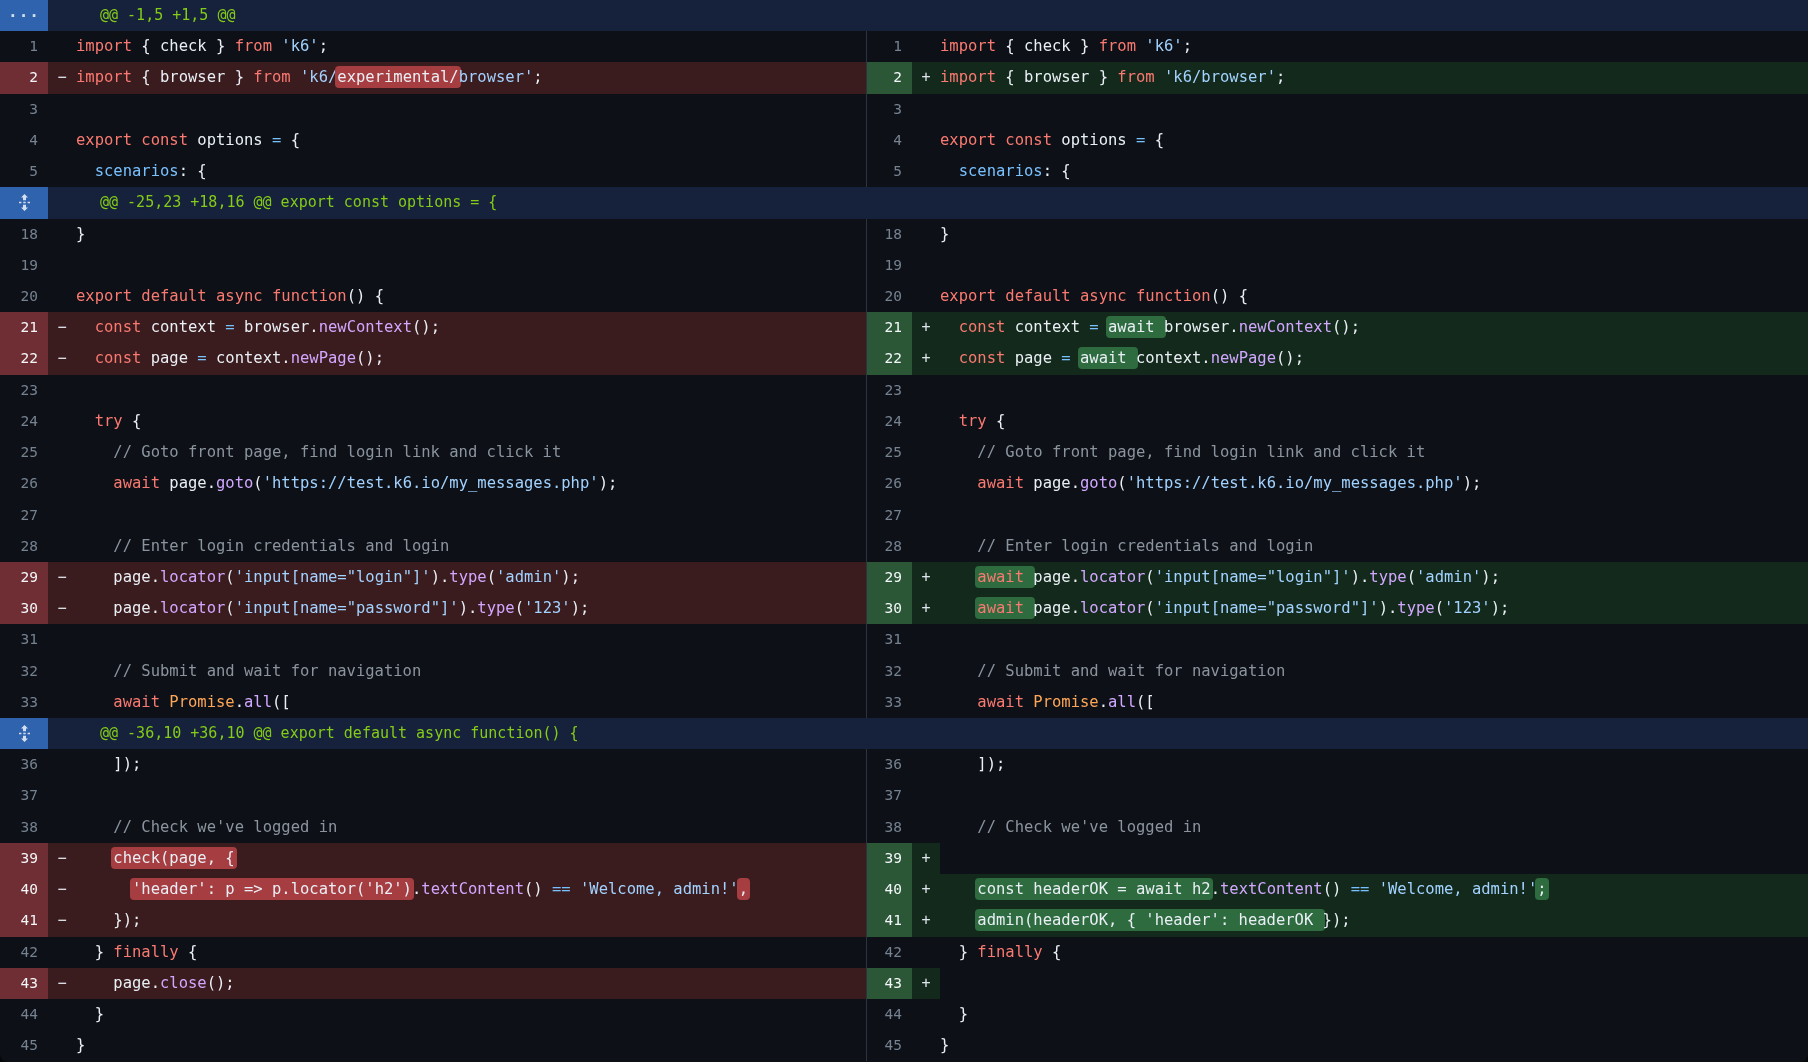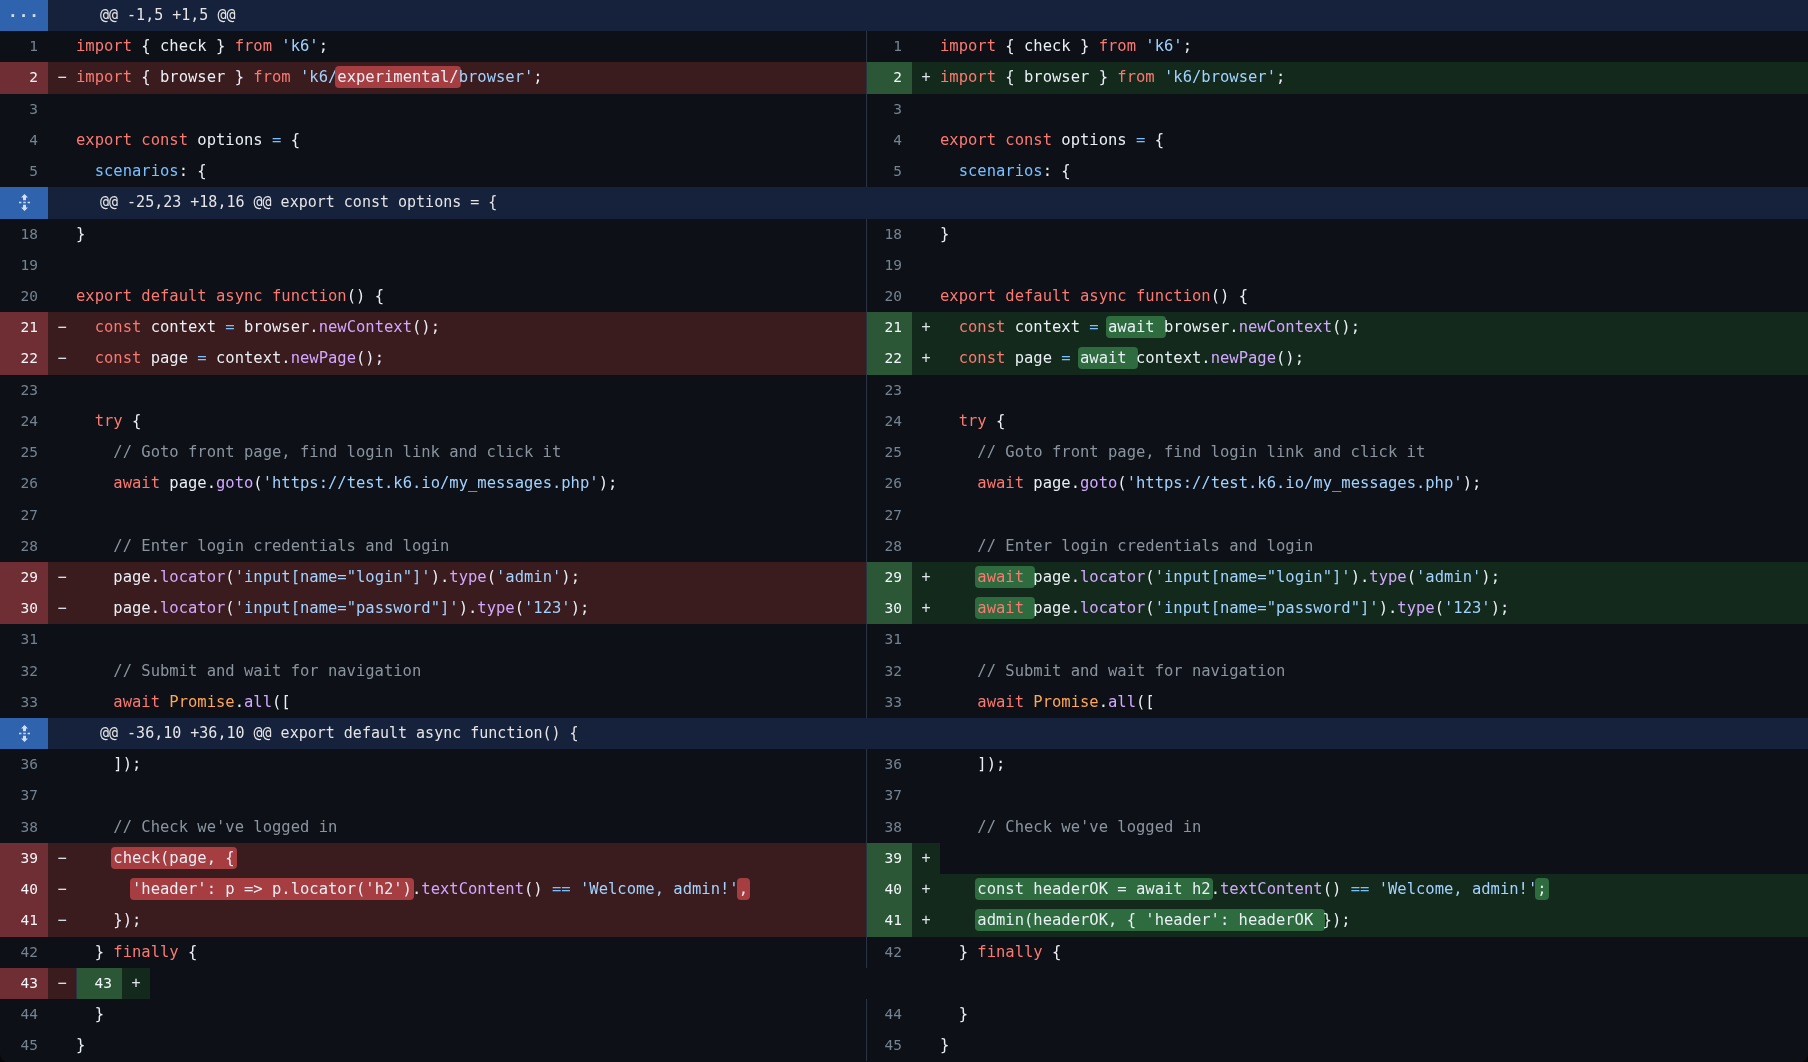--- a/index.html
+++ b/index.html
@@ -24,21 +24,21 @@
   .marker.del,.code.del{background:#3a1b1e;}
   .marker.add,.code.add{background:#13291c;}
   .hl-del{background:#a53d41;border-radius:4px;padding:2px 2px;margin:0 -2px;}
   .hl-add{background:#2e6b3f;border-radius:4px;padding:2px 2px;margin:0 -2px;}
   .hunk-row{display:flex;height:31.23px;line-height:31.23px;background:#16223c;}
   .hunk-btn{
     flex:0 0 48px;background:#2f63ad;display:flex;align-items:center;justify-content:center;
     cursor:pointer;
   }
   .kebab{color:#d3dff0;font-weight:bold;font-size:16px;letter-spacing:1px;line-height:1;}
-  .hunk-text{padding-left:52px;font-size:15px;color:#e5e5e5;white-space:pre;}
+  .hunk-text{padding-left:52px;font-size:15px;color:#84cc16;white-space:pre;}
   .unfold-icon{display:block;}
 </style>
 </head>
 <body>
 
 <div class="wrap" id="diff">
     <div class="hunk-row">
       <div class="hunk-btn">
         <span class="kebab">···</span>
       </div>
@@ -283,20 +283,21 @@
       <div class="gutter ctx">42</div>
       <div class="marker ctx"></div>
       <div class="code ctx left-c"><span style="color: rgb(233, 239, 245);">  } </span><span style="color: rgb(250, 121, 112);">finally</span><span style="color: rgb(233, 239, 245);"> {</span></div>
       <div class="gutter ctx right-g">42</div>
       <div class="marker ctx"></div>
       <div class="code ctx right-c"><span style="color: rgb(233, 239, 245);">  } </span><span style="color: rgb(250, 121, 112);">finally</span><span style="color: rgb(233, 239, 245);"> {</span></div>
     </div>
     <div class="diff-row">
       <div class="gutter del">43</div>
       <div class="marker del">−</div>
+      <div class="code del left-c"><span style="color: rgb(233, 239, 245);">    page.</span><span style="color: rgb(210, 168, 255);">close</span><span style="color: rgb(233, 239, 245);">();</span></div>
       <div class="gutter add right-g">43</div>
       <div class="marker add">+</div>
     </div>
     <div class="diff-row">
       <div class="gutter ctx">44</div>
       <div class="marker ctx"></div>
       <div class="code ctx left-c"><span style="color: rgb(233, 239, 245);">  }</span></div>
       <div class="gutter ctx right-g">44</div>
       <div class="marker ctx"></div>
       <div class="code ctx right-c"><span style="color: rgb(233, 239, 245);">  }</span></div>

